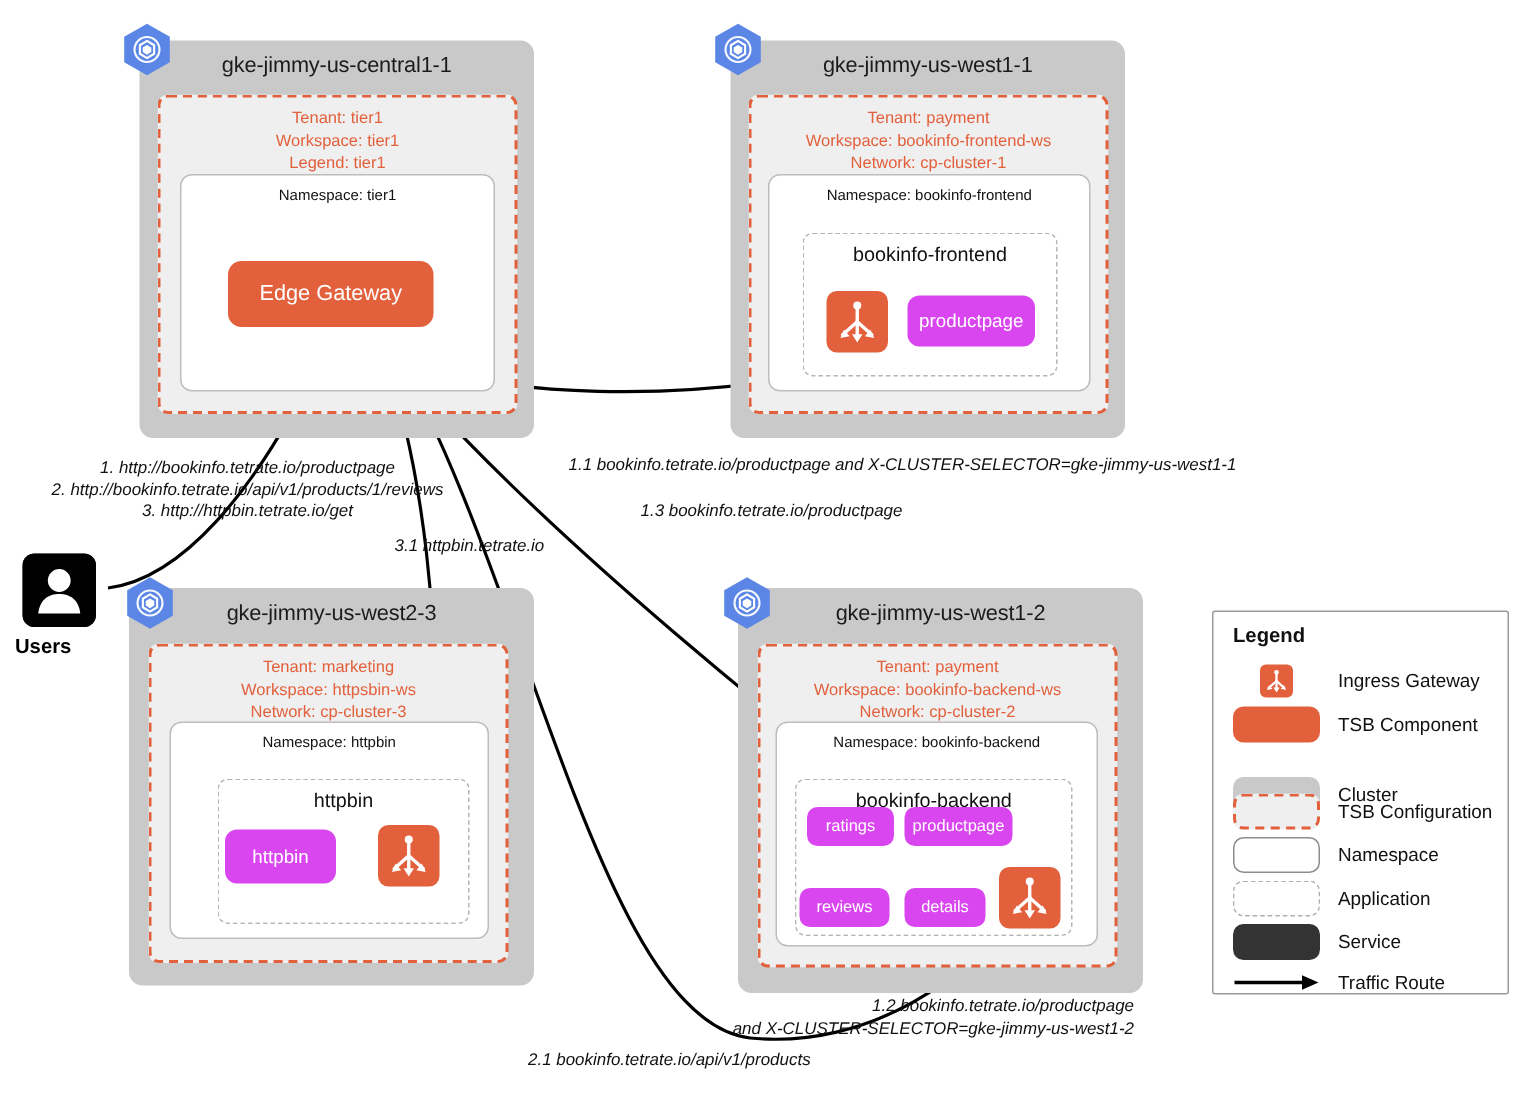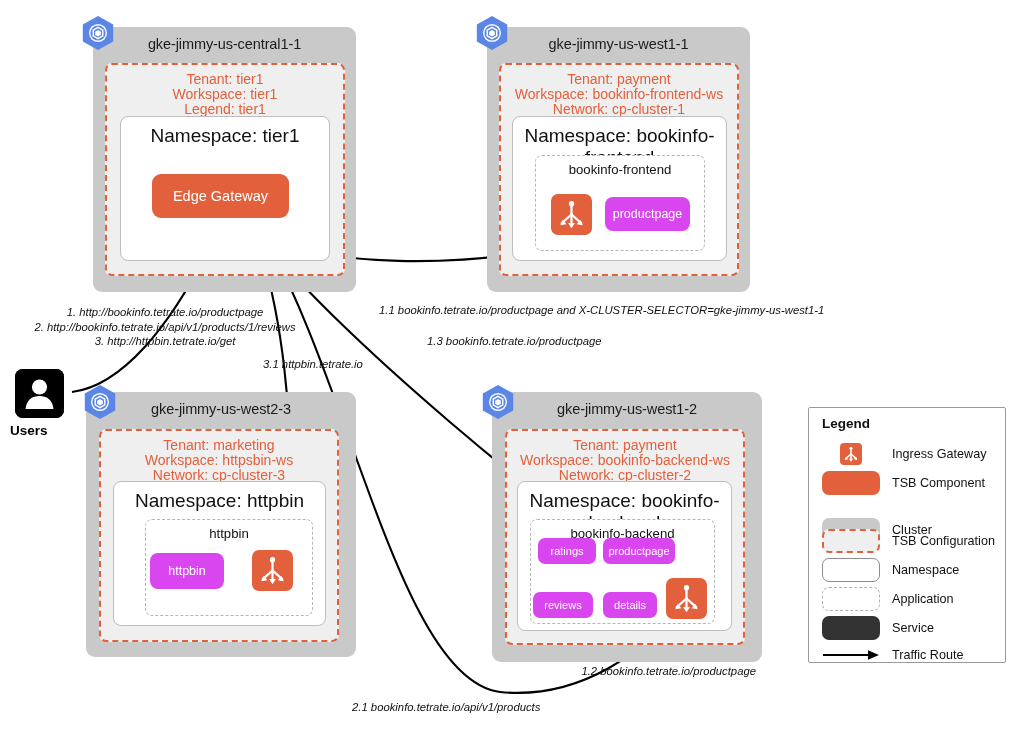--- a/index.html
+++ b/index.html
@@ -50,38 +50,38 @@
     border: 2.5px dashed #e2603c;
     border-radius: 7px;
     box-sizing: border-box;
   }
   .tsbconf-lines {
     position: absolute;
     left: 0; right: 0;
     top: 7px;
     text-align: center;
     color: #e2603c;
-    font-size: 14px;
+    font-size: 11px;
     line-height: 15.2px;
   }
 
   
   .namespace {
     position: absolute;
     background: #ffffff;
     border: 1.3px solid #bdbdbd;
     border-radius: 8px;
     box-sizing: border-box;
   }
   .namespace-title {
     position: absolute;
     left: 0; right: 0;
     top: 8px;
     text-align: center;
-    font-size: 19px;
+    font-size: 10px;
     color: #111;
   }
 
   
   .application {
     position: absolute;
     background: #ffffff;
     border: 1.4px dashed #b5b5b5;
     border-radius: 7px;
     box-sizing: border-box;
@@ -470,20 +470,21 @@
   <div class="route-label" style="left:379px; top:303px;">
     <div>1.1 bookinfo.tetrate.io/productpage and X-CLUSTER-SELECTOR=gke-jimmy-us-west1-1</div>
   </div>
 
   <div class="route-label" style="left:427px; top:334px;">
     <div>1.3 bookinfo.tetrate.io/productpage</div>
   </div>
 
   <div class="route-label right" style="left:400px; top:664px; width:356px;">
     <div>1.2 bookinfo.tetrate.io/productpage</div>
+    <div>and X-CLUSTER-SELECTOR=gke-jimmy-us-west1-2</div>
   </div>
 
   <div class="route-label" style="left:352px; top:700px;">
     <div>2.1 bookinfo.tetrate.io/api/v1/products</div>
   </div>
 
   <div class="legend" style="left:808px; top:407px; width:198px; height:256px;">
     <div class="legend-title">Legend</div>
 
     <div class="legend-row" style="top:32px;">

